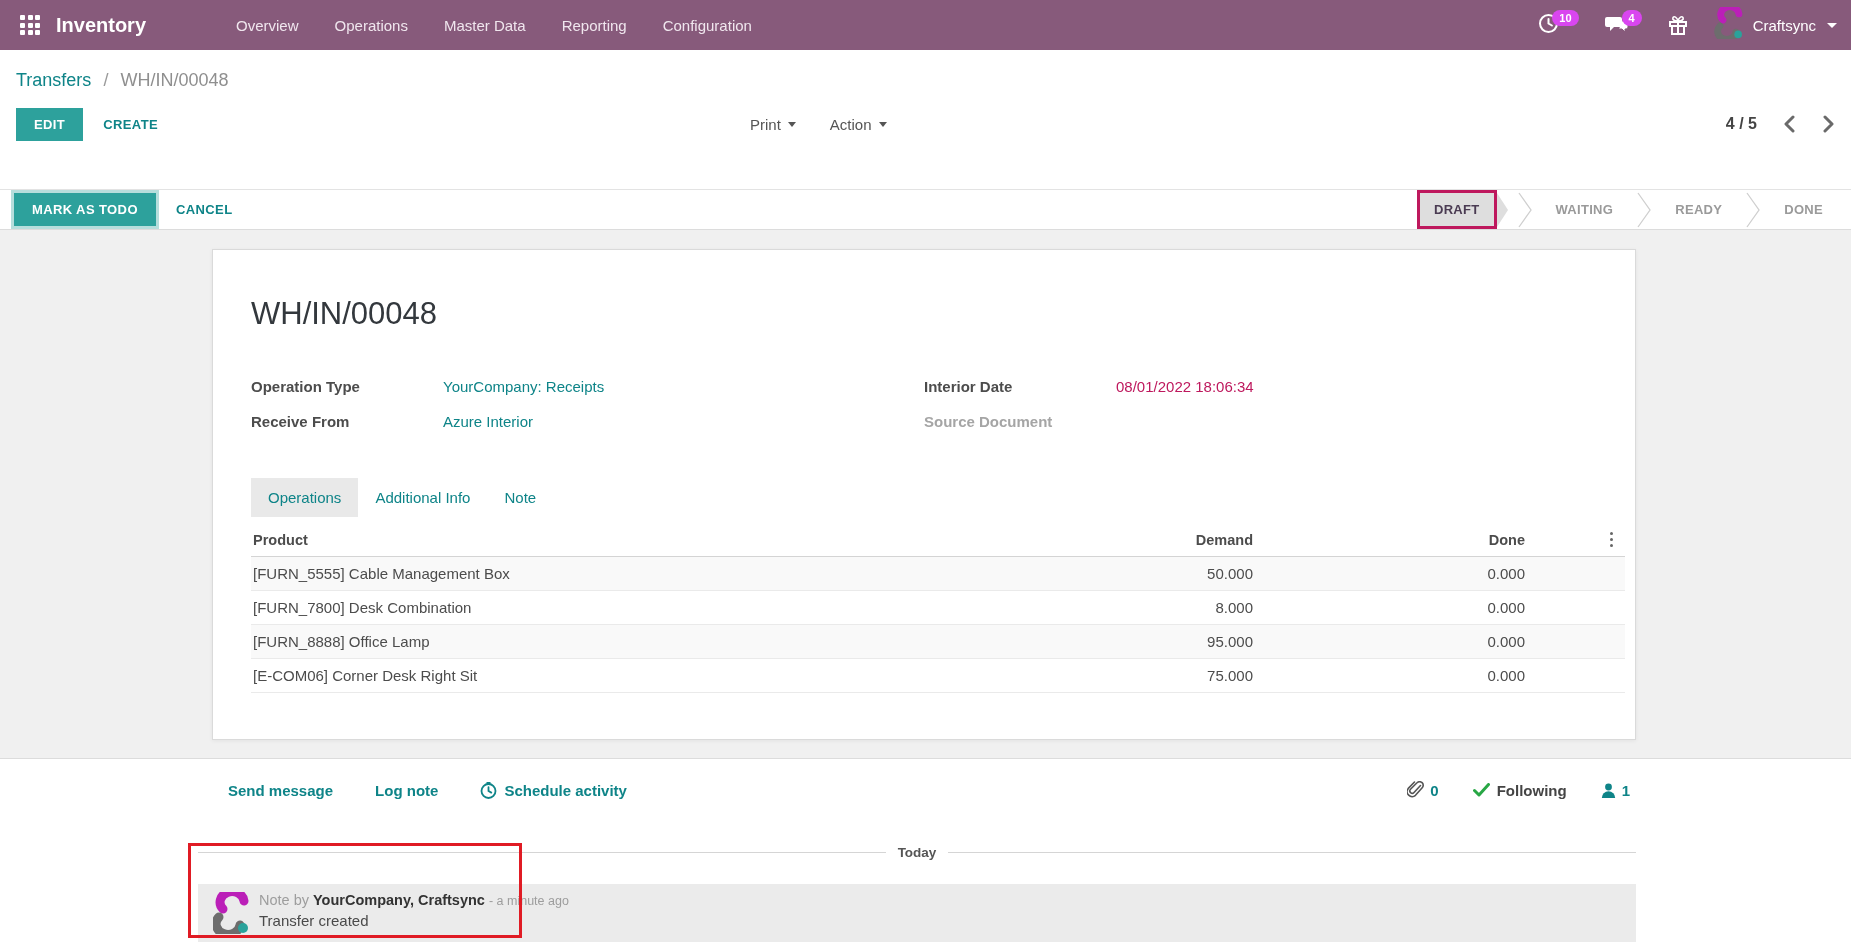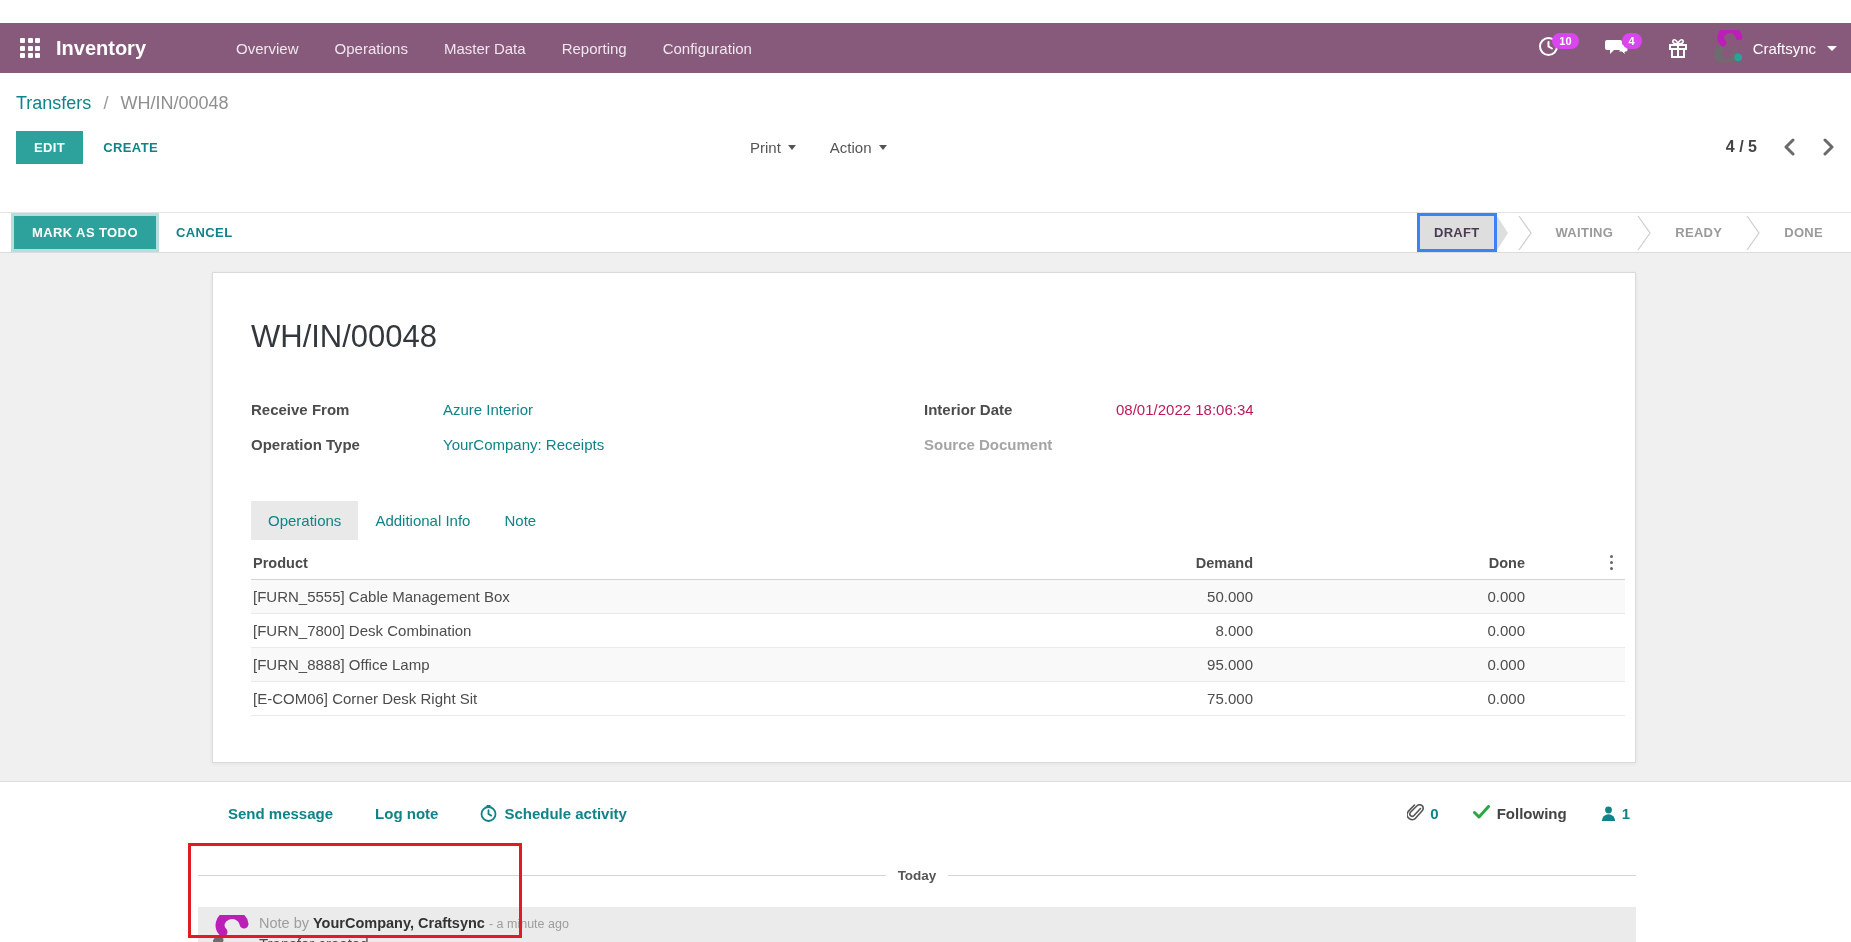--- a/index.html
+++ b/index.html
@@ -5,21 +5,21 @@
   * { margin:0; padding:0; box-sizing:border-box; }
   html,body { width:1851px; height:942px; }
   body {
     font-family:"Liberation Sans", sans-serif;
     background:#ffffff; color:#4c4c4c; overflow:hidden; position:relative;
   }
 
   
   .navbar {
     height:50px; background:#875A7B; display:flex; align-items:center;
-    color:#f8f2f7; padding:0 14px;margin-top:23px;
+    color:#f8f2f7; padding:0 14px;
   }
   .apps-grid { display:grid; grid-template-columns:repeat(3,5px); grid-gap:2.5px; margin:0 16px 0 6px; cursor:pointer; }
   .apps-grid i { width:5px; height:5px; background:#fff; border-radius:1px; }
   .app-name { font-size:20px; font-weight:bold; color:#fff; margin-right:90px; cursor:pointer; }
   .nav-menus { display:flex; gap:36px; font-size:15px; }
   .nav-item { cursor:pointer; color:#f0e6ee;text-align:right; }
   .nav-right { margin-left:auto; display:flex; align-items:center; gap:26px; }
   .icon-badge { position:relative; display:flex; align-items:center; cursor:pointer; }
   .badge {
     background:#d946ef; color:#fff; font-size:11px; font-weight:bold;
@@ -52,21 +52,21 @@
   .pager-btn { cursor:pointer; display:flex; }
 
   
   .statusbar {
     height:41px; border-top:1px solid #e3e3e3; border-bottom:1px solid #dcdcdc;
     display:flex; align-items:center; padding:0 14px; background:#fff;margin-top:36px;
   }
   .statusbar .btn-primary { box-shadow:0 0 0 3px rgba(45,161,156,.35); }
   .status-steps { margin-left:auto; display:flex; align-items:center; height:100%; }
   .step { font-size:13px; font-weight:bold; color:#9a9a9a; letter-spacing:.3px; padding:0 14px; line-height:33px; cursor:pointer; }
-  .step-active-box { border:3px solid #3b82f6; display:flex; align-items:flex-end; }
+  .step-active-box { border:3px solid #be185d; display:flex; align-items:flex-end; }
   .step.active { color:#4a3b52; background:#dedede; }
   .arrow-solid { width:0; height:0; border-top:17px solid transparent; border-bottom:17px solid transparent; border-left:11px solid #dedede; }
   .chev { margin:0 10px; display:flex; }
 
   
   .content-bg { background:#f0f0f0; height:528px; padding-top:19px; }
   .sheet {
     width:1424px; margin-left:212px; height:491px; background:#fff;
     border:1px solid #dadada; box-shadow:0 1px 4px rgba(0,0,0,.06);
     padding:46px 38px 0 38px;
@@ -98,21 +98,21 @@
   .vdots i { width:3.5px; height:3.5px; border-radius:50%; background:#666; }
 
   
   .chatter { background:#fff; border-top:1px solid #dcdcdc; }
   .chatter-inner { width:1438px; margin-left:198px; }
   .chatter-topbar { display:flex; align-items:center; padding:22px 6px 0 30px; }
   .chat-btn { background:none; border:none; font-family:inherit; color:#0e8488; font-size:15px; font-weight:bold; cursor:pointer; display:flex; align-items:center; gap:7px; }
   .chat-btn + .chat-btn { margin-left:42px; }
   .chatter-right { margin-left:auto; display:flex; align-items:center; gap:34px; }
   .attach { display:flex; align-items:center; gap:6px; font-size:15px; font-weight:bold; color:#0e8488; cursor:pointer; }
-  .following { display:flex; gap:7px; font-size:15px; font-weight:bold; color:#444; cursor:pointer; }
+  .following { display:flex; align-items:center; gap:7px; font-size:15px; font-weight:bold; color:#444; cursor:pointer; }
   .followers { display:flex; align-items:center; gap:6px; font-size:15px; font-weight:bold; color:#0e8488; cursor:pointer; }
 
   .date-divider { display:flex; align-items:center; margin-top:46px; }
   .date-divider .line { flex:1; height:1px; background:#d5d5d5; }
   .date-divider .date-text { padding:0 12px; font-size:13.5px; font-weight:bold; color:#555; }
 
   .message { margin-top:24px; background:#ebebeb; height:60px; display:flex; padding:8px 16px 0 15px; }
   .msg-avatar { width:36px; margin-right:10px; }
   .msg-meta { font-size:14.5px; color:#9d9d9d; }
   .msg-author { color:#333; font-weight:bold; }
@@ -249,26 +249,26 @@
   </div>
 </div>
 
 <div class="content-bg">
   <div class="sheet">
     <h1 class="sheet-title">WH/IN/00048</h1>
 
     <div class="field-grid">
       <div class="field-col">
         <div class="field-row">
+          <span class="field-label">Operation Type</span>
+          <span class="field-value link">YourCompany: Receipts</span>
+        </div>
+        <div class="field-row">
           <span class="field-label">Receive From</span>
           <span class="field-value link">Azure Interior</span>
-        </div>
-        <div class="field-row">
-          <span class="field-label">Operation Type</span>
-          <span class="field-value link">YourCompany: Receipts</span>
         </div>
       </div>
       <div class="field-col">
         <div class="field-row">
           <span class="field-label">Interior Date</span>
           <span class="field-value">08/01/2022 18:06:34</span>
         </div>
         <div class="field-row">
           <span class="field-label muted">Source Document</span>
           <span class="field-value"></span>

